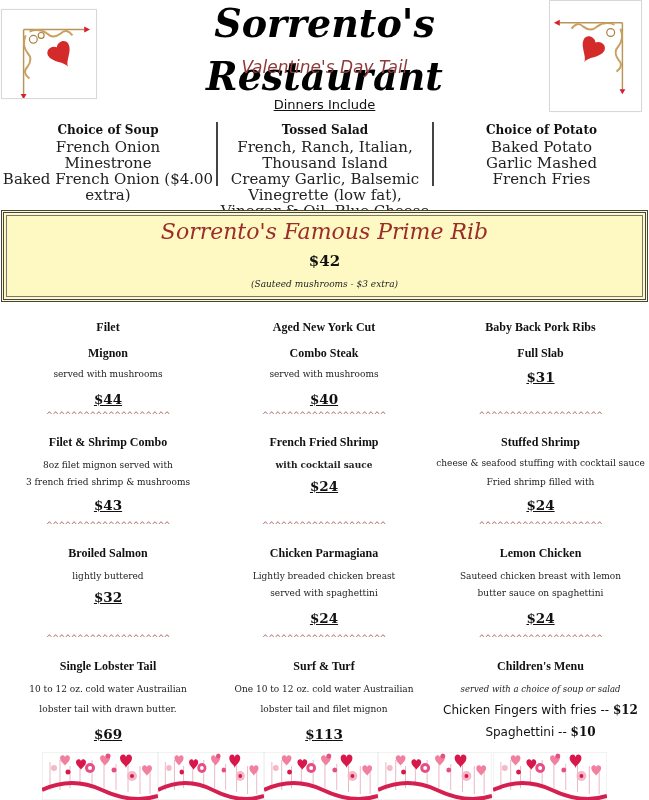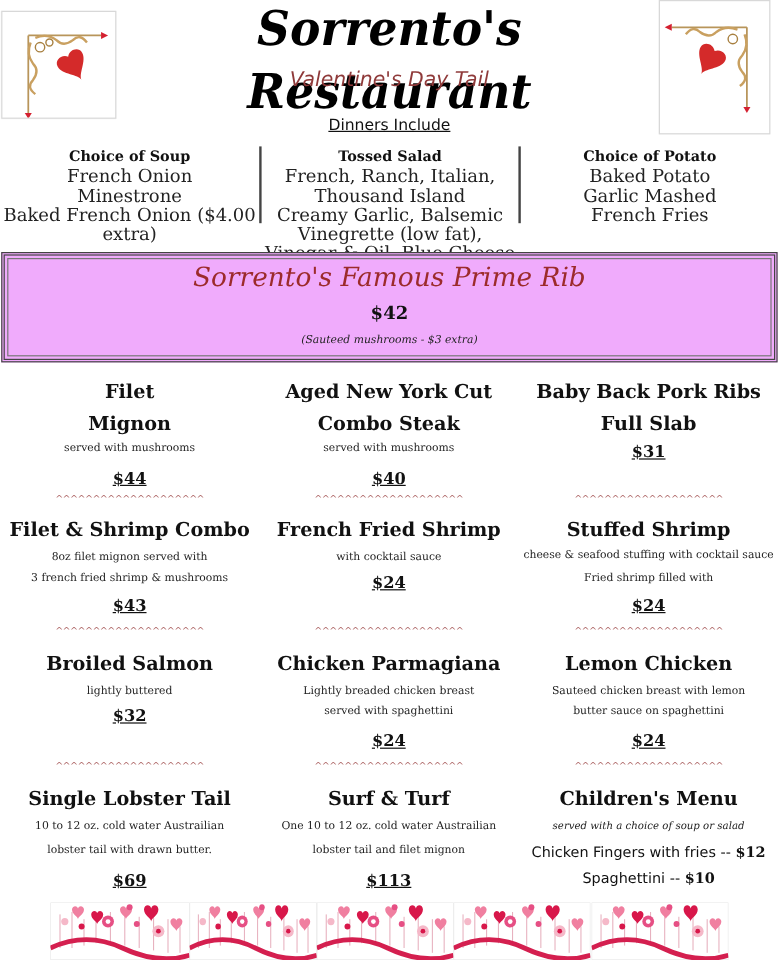--- a/index.html
+++ b/index.html
@@ -33,33 +33,33 @@
     .inc-col .h { font-weight: bold; font-size: 12px; line-height: 18px; color: #111; }
     .inc-col .l { font-size: 15px; line-height: 16px; color: #222; }
     .inc-col-1 { left: 0px; width: 216px; }
     .inc-col-2 { left: 218px; width: 214px; }
     .inc-col-3 { left: 434px; width: 215px; }
     .vsep { position: absolute; top: 122px; width: 2px; height: 64px; background: #444; }
 
     
     .prime-box {
       position: absolute; left: 1px; top: 210px; width: 647px; height: 92px;
-      background: #f0abfc; border: 3px double #444; outline: 1px solid #777; outline-offset: -6px;
+      background: #fef9c3; border: 3px double #444; outline: 1px solid #777; outline-offset: -6px;
       text-align: center;
     }
     .prime-title {
       font-family: "DejaVu Serif", serif; font-style: italic; font-size: 22px; color: #9c2b2b;
       line-height: 30px; margin-top: 4px;
     }
     .prime-price { font-weight: bold; font-size: 15px; line-height: 24px; margin-top: 2px; color: #111; }
     .prime-note { font-style: italic; font-size: 9px; line-height: 16px; margin-top: 3px; color: #222; }
 
     
     .item { position: absolute; text-align: center; }
-    .item .name { font-weight: bold; font-size: 16px; line-height: 26px; color: #111; }
+    .item .name { font-weight: bold; font-size: 12px; line-height: 26px; color: #111; font-family: Liberation Serif, serif; }
     .item .desc { font-size: 9px; line-height: 17px; color: #222; }
     .item .price { font-weight: bold; font-size: 13.5px; line-height: 22px; color: #111; text-decoration: underline; }
     .zig { position: absolute; font-family: "DejaVu Sans", sans-serif; font-size: 8px; color: #b06a6a; letter-spacing: -0.5px; text-align: center; line-height: 10px; }
 
     .col-1 { left: 0px; width: 216px; }
     .col-2 { left: 216px; width: 216px; }
     .col-3 { left: 432px; width: 217px; }
 
     .kids-sub { font-style: italic; font-size: 8.5px; line-height: 16px; color: #222; margin-top: 2px; }
     .kids-line { font-family: "DejaVu Sans", sans-serif; font-size: 12px; line-height: 22px; color: #111; }
@@ -151,21 +151,21 @@
 <div class="zig col-3" style="top:411px;">^^^^^^^^^^^^^^^^^^^^</div>
 
 <div class="item col-1" style="top:429px;">
   <div class="name">Filet &amp; Shrimp Combo</div>
   <div class="desc" style="margin-top:2px;">8oz filet mignon served with</div>
   <div class="desc">3 french fried shrimp &amp; mushrooms</div>
   <div class="price" style="margin-top:3px;">$43</div>
 </div>
 <div class="item col-2" style="top:429px;">
   <div class="name">French Fried Shrimp</div>
-  <div class="desc" style="margin-top:2px;">with cocktail sauce</div>
+  <div class="desc" style="margin-top:2px;font-weight:bold;">with cocktail sauce</div>
   <div class="price" style="margin-top:1px;">$24</div>
 </div>
 <div class="item col-3" style="top:429px;">
   <div class="name">Stuffed Shrimp</div>
   <div class="desc">cheese &amp; seafood stuffing with cocktail sauce</div>
   <div class="desc" style="margin-top:2px;">Fried shrimp filled with</div>
   <div class="price" style="margin-top:3px;">$24</div>
 </div>
 <div class="zig col-1" style="top:521px;">^^^^^^^^^^^^^^^^^^^^</div>
 <div class="zig col-2" style="top:521px;">^^^^^^^^^^^^^^^^^^^^</div>

